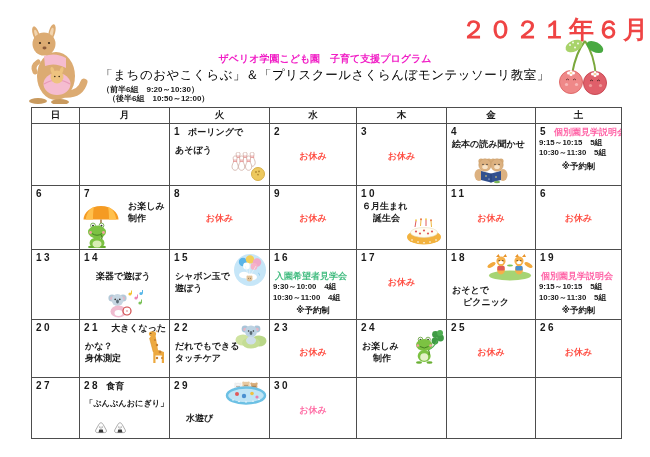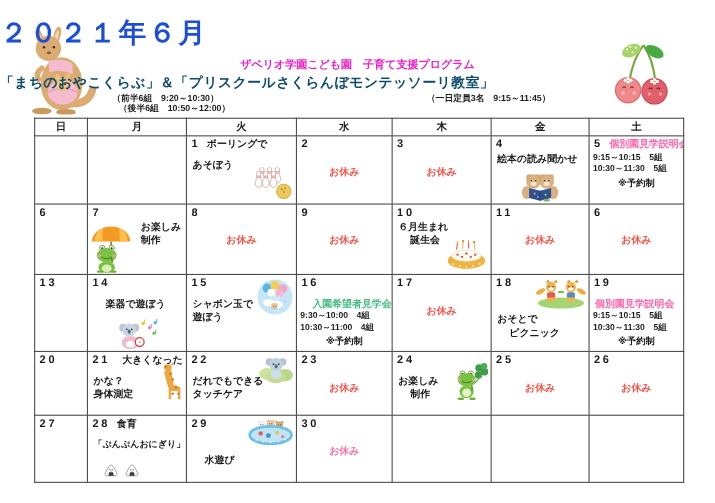--- a/index.html
+++ b/index.html
@@ -2,26 +2,26 @@
 <html style="--hol: #ff5045; --holp: #ff6fa6; --pink: #ff66a8; --green: #45bd82;"><head>
 <meta charset="utf-8">
 <style>
   html,body{margin:0;padding:0;background:#fff;}
   body{width:650px;height:457px;position:relative;overflow:hidden;
        font-family:"Liberation Sans","DejaVu Sans",sans-serif;color:#1a1a1a;}
   .page{position:absolute;inset:0;background:#fff;}
   .illus{position:absolute;line-height:0;}
   .kangaroo{left:22px;top:24px;}
   .cherries{left:552px;top:34px;}
-  .title{position:absolute;top:13px;left:0;width:100%;text-align:left;
-         font-size:25px;font-weight:bold;letter-spacing:2px;color:#1d4ed8;}
+  .title{position:absolute;top:13px;left:0;width:100%;text-align:right;
+         font-size:25px;font-weight:bold;letter-spacing:2px;color:#ef4444;}
   .subtitle{position:absolute;top:52px;left:0;width:100%;text-align:center;
             font-size:10px;font-weight:bold;color:#f11fc6;}
-  .program{position:absolute;top:67px;left:0;width:100%;
-           font-size:12.5px;font-weight:bold;color:#0c4a6e;letter-spacing:.5px;}
+  .program{position:absolute;top:67px;left:0;width:100%;text-align:center;
+           font-size:12.5px;font-weight:normal;color:#000000;letter-spacing:.5px;}
   .noteL1{position:absolute;top:84px;left:102px;font-size:8px;font-weight:bold;}
   .noteL2{position:absolute;top:93px;left:108px;font-size:8px;font-weight:bold;}
   .noteR{position:absolute;top:84px;left:388px;font-size:8px;font-weight:bold;}
 
   table.cal{position:absolute;left:31px;top:107px;border-collapse:collapse;
             table-layout:fixed;width:590px;}
   table.cal th{border:1.5px solid #4d4d4d;font-size:9.5px;font-weight:bold;
                height:15px;padding:0;background:#fff;}
   table.cal td{border:1.5px solid #4d4d4d;vertical-align:top;position:relative;
                padding:0;overflow:hidden;}
@@ -38,21 +38,21 @@
   .sfx.pink{color:var(--pink);}
   .ln{font-size:9px;font-weight:600;margin:1px 0 0 5px;line-height:1.3;white-space:nowrap;}
   .ln.gap{margin-top:7px;}
   .ln.sp2{margin-top:21px;}
   .ln.ind{margin-left:48px;}
   .ln.ind2{margin-left:16px;}
   .ln.small{font-size:8.2px;}
   .ln.hol{margin:13px 0 0 0;text-align:center;color:var(--hol);}
   .ln.holp{margin:13px 0 0 0;text-align:center;color:var(--holp);}
   .ln.pink{color:var(--pink);}
-  .ln.green{color:var(--green);text-align:right;}
+  .ln.green{color:var(--green);}
   .ln.time{font-size:7.8px;margin:0 0 0 3px;line-height:1.35;}
   .ln.note{font-size:8.4px;text-align:center;margin:2px 0 0 0;}
   .icon{position:absolute;line-height:0;}
   .pos-br{right:2px;bottom:3px;}
   .pos-bl{left:1px;bottom:1px;}
   .pos-bc{left:50%;transform:translateX(-50%);bottom:1px;}
   .pos-bc2{left:14px;bottom:2px;}
   .pos-tr{right:2px;top:3px;}
   .pos-r{right:2px;top:10px;}
 </style>
@@ -84,21 +84,20 @@
         <ellipse cx="38" cy="78" rx="9" ry="3" fill="#c99a5e"></ellipse>
       <path d="M16 38 q-6 4 -3 10" stroke="#dcab72" stroke-width="5" fill="none" stroke-linecap="round"></path>
     </svg>
   </span>
 
   <div class="title">２０２１年６月</div>
   <div class="subtitle">ザベリオ学園こども園　子育て支援プログラム</div>
   <div class="program">「まちのおやこくらぶ」＆「プリスクールさくらんぼモンテッソーリ教室」</div>
   <div class="noteL1">（前半6組　9:20～10:30）</div>
   <div class="noteL2">（後半6組　10:50～12:00）</div>
-  <div class="noteR">（一日定員3名　9:15～11:45）</div>
 
   <span class="illus cherries">
     <svg width="62" height="62" viewBox="0 0 62 62">
       <path d="M20 40 Q24 18 33 7" stroke="#7aa83c" stroke-width="2" fill="none"></path>
       <path d="M44 42 Q42 20 33 7" stroke="#7aa83c" stroke-width="2" fill="none"></path>
       <ellipse cx="22" cy="12" rx="9" ry="5.5" fill="#a8d36a" transform="rotate(-24 22 12)"></ellipse>
       <g fill="#fff" opacity=".85">
           <circle cx="18" cy="11" r="1"></circle>
           <circle cx="23" cy="13.5" r="1"></circle>
           <circle cx="26" cy="9.5" r="1"></circle>

